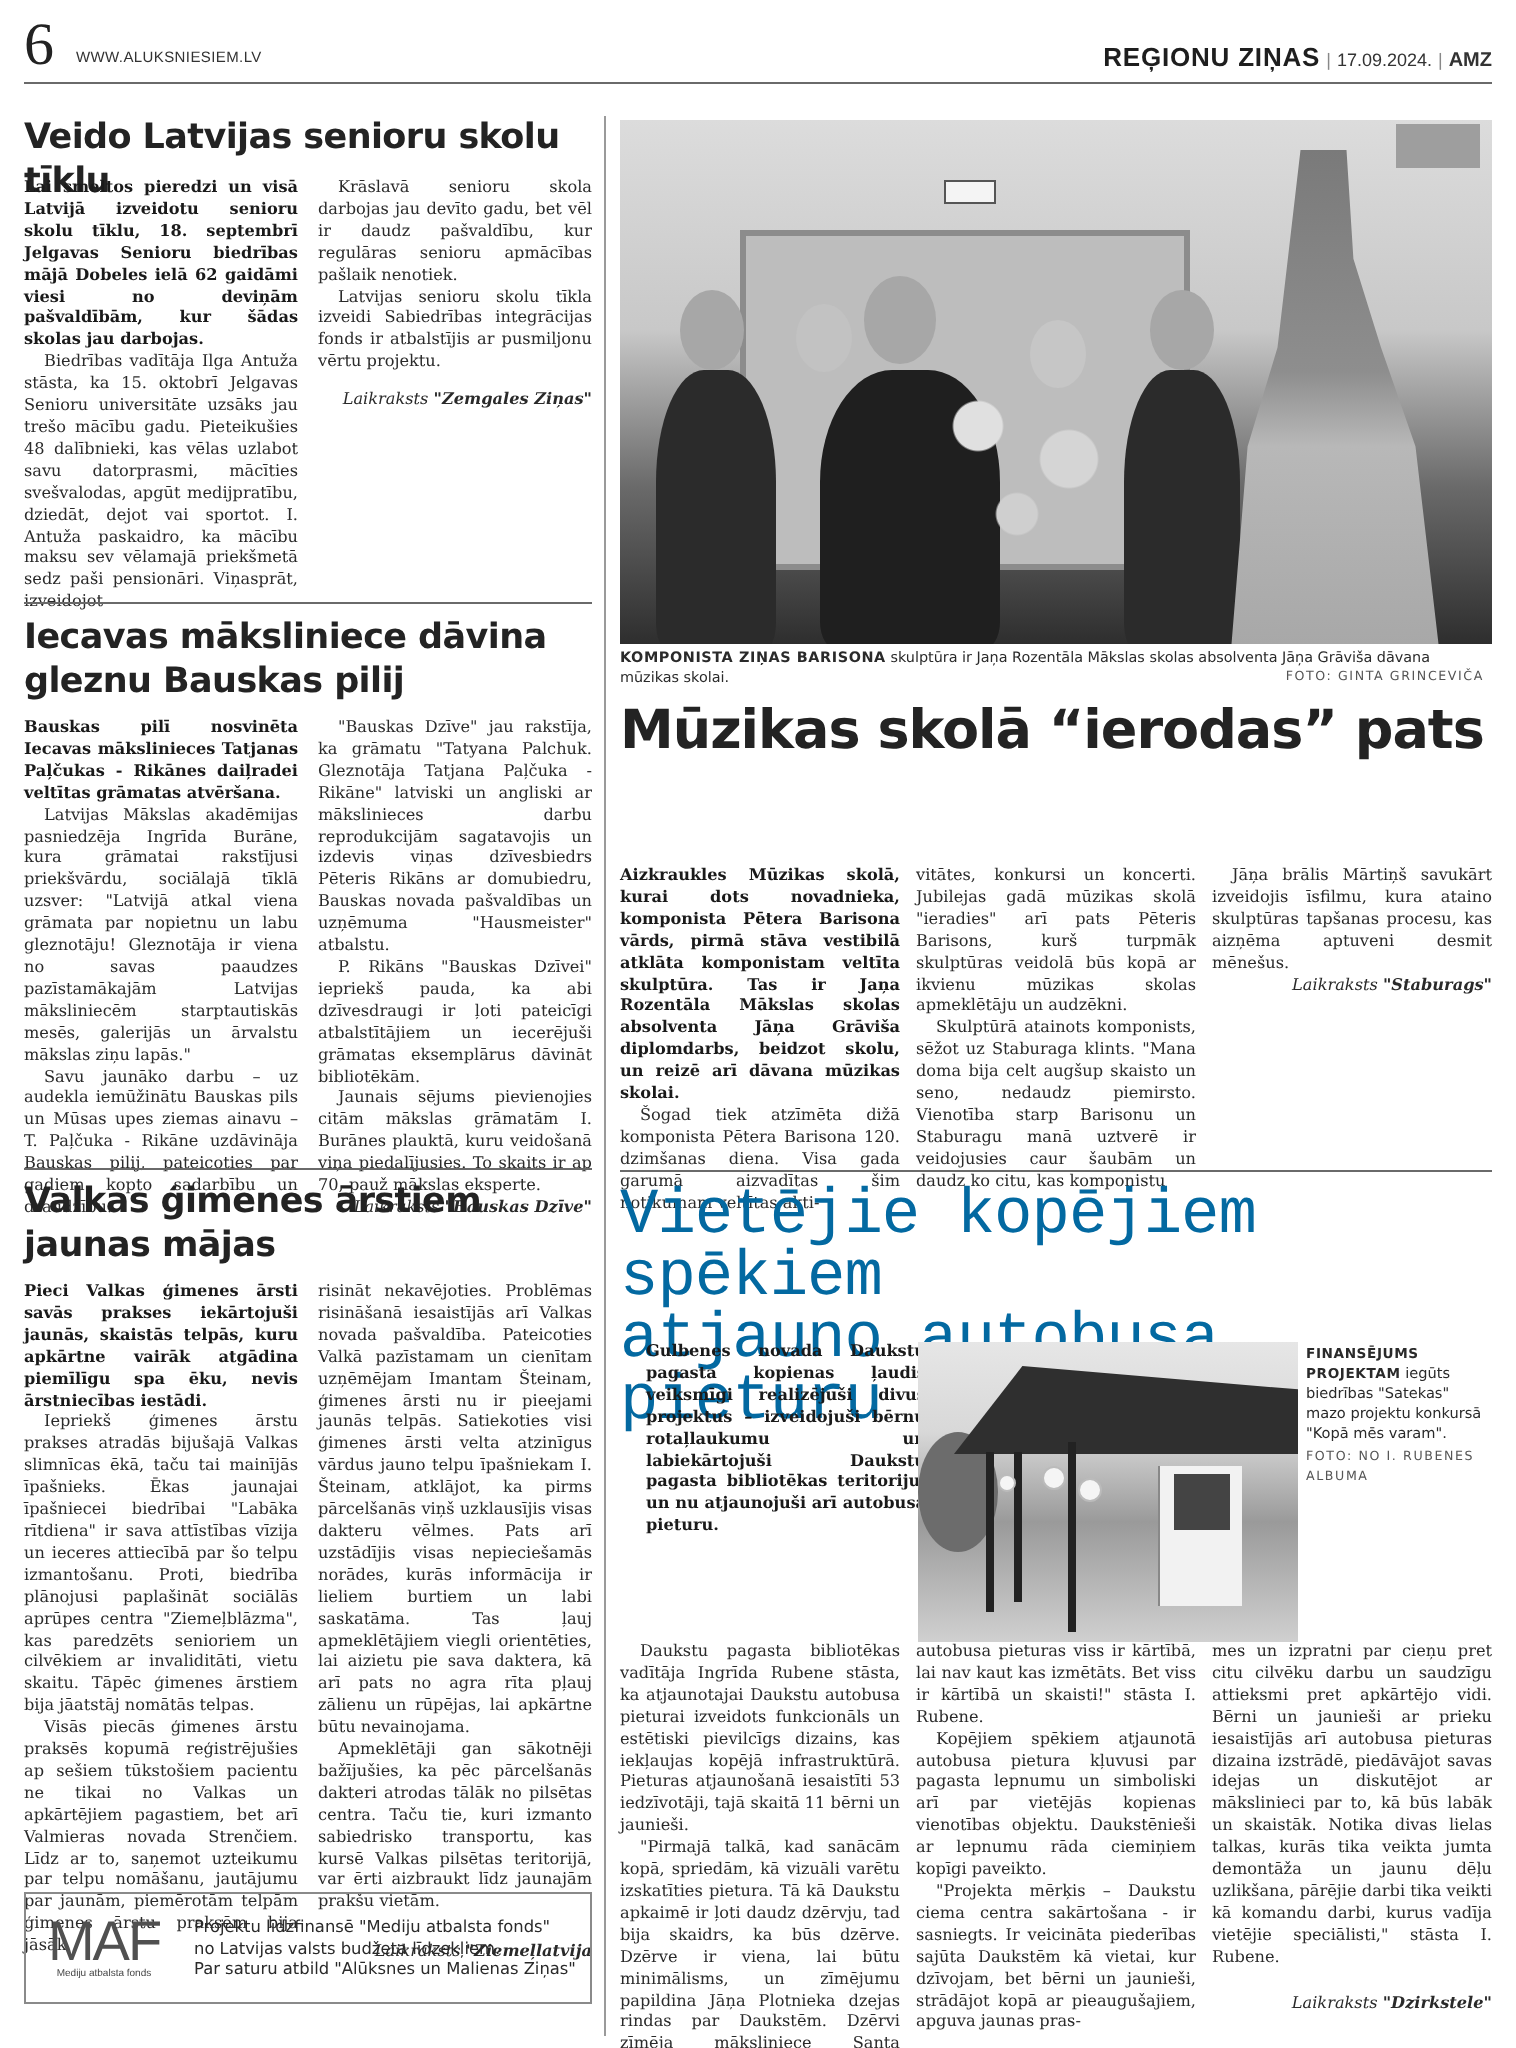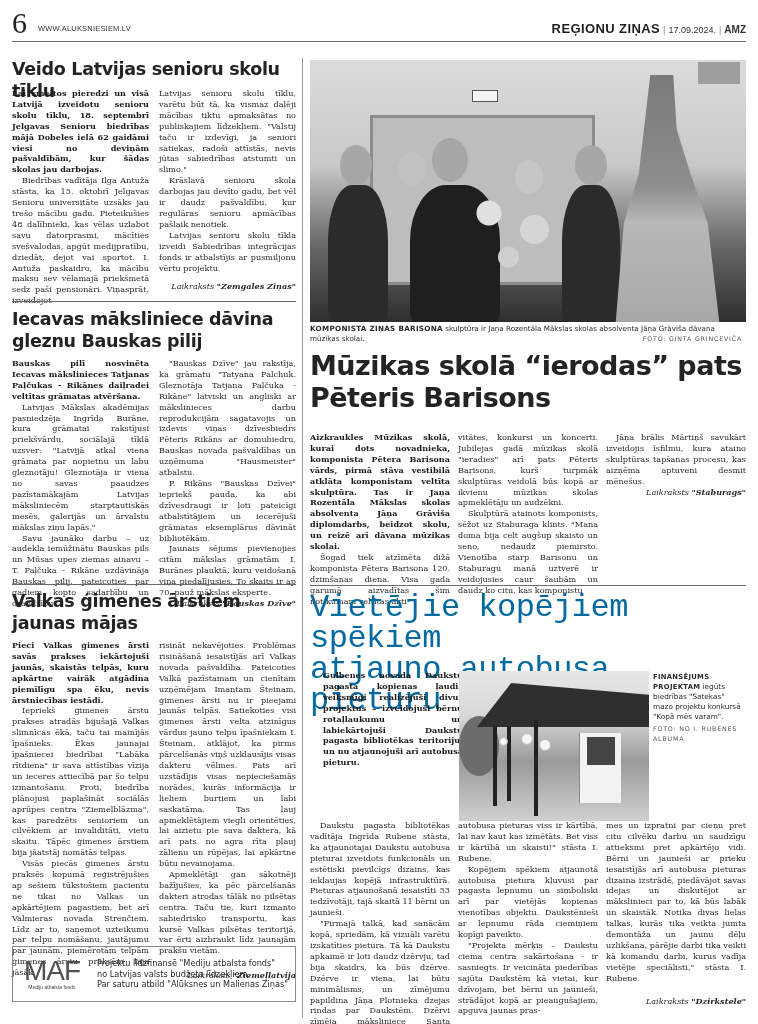--- a/index.html
+++ b/index.html
@@ -109,21 +109,20 @@
 <div class="vrule"></div>
 
 <div class="article" id="a1">
   <h2 class="headline">Veido Latvijas senioru skolu tīklu</h2>
   <div class="cols">
     <div class="col">
       <p class="lead">Lai smeltos pieredzi un visā Latvijā izveidotu senioru skolu tīklu, 18. septembrī Jelgavas Senioru biedrības mājā Dobeles ielā 62 gaidāmi viesi no deviņām pašvaldībām, kur šādas skolas jau darbojas.</p>
       <p>Biedrības vadītāja Ilga Antuža stāsta, ka 15. oktobrī Jelgavas Senioru universitāte uzsāks jau trešo mācību gadu. Pieteikušies 48 dalībnieki, kas vēlas uzlabot savu datorprasmi, mācīties svešvalodas, apgūt medijpratību, dziedāt, dejot vai sportot. I. Antuža paskaidro, ka mācību maksu sev vēlamajā priekšmetā sedz paši pensionāri. Viņasprāt, izveidojot</p>
     </div>
     <div class="col">
-      <p style="text-indent:0">Latvijas senioru skolu tīklu, varētu būt tā, ka vismaz daļēji mācības tiktu apmaksātas no publiskajiem līdzekļiem. "Valstij taču ir izdevīgi, ja seniori satiekas, radoši attīstās, nevis jūtas sabiedrības atstumti un slimo."</p>
       <p>Krāslavā senioru skola darbojas jau devīto gadu, bet vēl ir daudz pašvaldību, kur regulāras senioru apmācības pašlaik nenotiek.</p>
       <p>Latvijas senioru skolu tīkla izveidi Sabiedrības integrācijas fonds ir atbalstījis ar pusmiljonu vērtu projektu.</p>
       <div class="sig" style="margin-top:8px">
         <span>Laikraksts</span>
         <b>"Zemgales Ziņas"</b>
       </div>
     </div>
   </div>
 </div>
 <div class="hrule" style="left:12px; top:301px; width:284px;"></div>
@@ -196,21 +195,20 @@
   <div class="sculpt"></div>
 </div>
 <div class="caption1">
   <b>KOMPONISTA ZIŅAS BARISONA</b><span> skulptūra ir Jaņa Rozentāla Mākslas skolas absolventa Jāņa Grāviša dāvana mūzikas skolai.</span>
   <span class="credit">FOTO: GINTA GRINCEVIČA</span>
 </div>
 
 <div class="article" id="a4">
   <h2 class="headline">
     <span style="display:block">Mūzikas skolā “ierodas” pats</span>
-    <span style="display:block">Pēteris Barisons</span>
   </h2>
   <div class="cols">
     <div class="col">
       <p class="lead">Aizkraukles Mūzikas skolā, kurai dots novadnieka, komponista Pētera Barisona vārds, pirmā stāva vestibilā atklāta komponistam veltīta skulptūra. Tas ir Jaņa Rozentāla Mākslas skolas absolventa Jāņa Grāviša diplomdarbs, beidzot skolu, un reizē arī dāvana mūzikas skolai.</p>
       <p>Šogad tiek atzīmēta dižā komponista Pētera Barisona 120. dzimšanas diena. Visa gada garumā aizvadītas šim notikumam veltītas akti-</p>
     </div>
     <div class="col">
       <p style="text-indent:0">vitātes, konkursi un koncerti. Jubilejas gadā mūzikas skolā "ieradies" arī pats Pēteris Barisons, kurš turpmāk skulptūras veidolā būs kopā ar ikvienu mūzikas skolas apmeklētāju un audzēkni.</p>
       <p>Skulptūrā atainots komponists, sēžot uz Staburaga klints. "Mana doma bija celt augšup skaisto un seno, nedaudz piemirsto. Vienotība starp Barisonu un Staburagu manā uztverē ir veidojusies caur šaubām un daudz ko citu, kas komponistu</p>
     </div>

